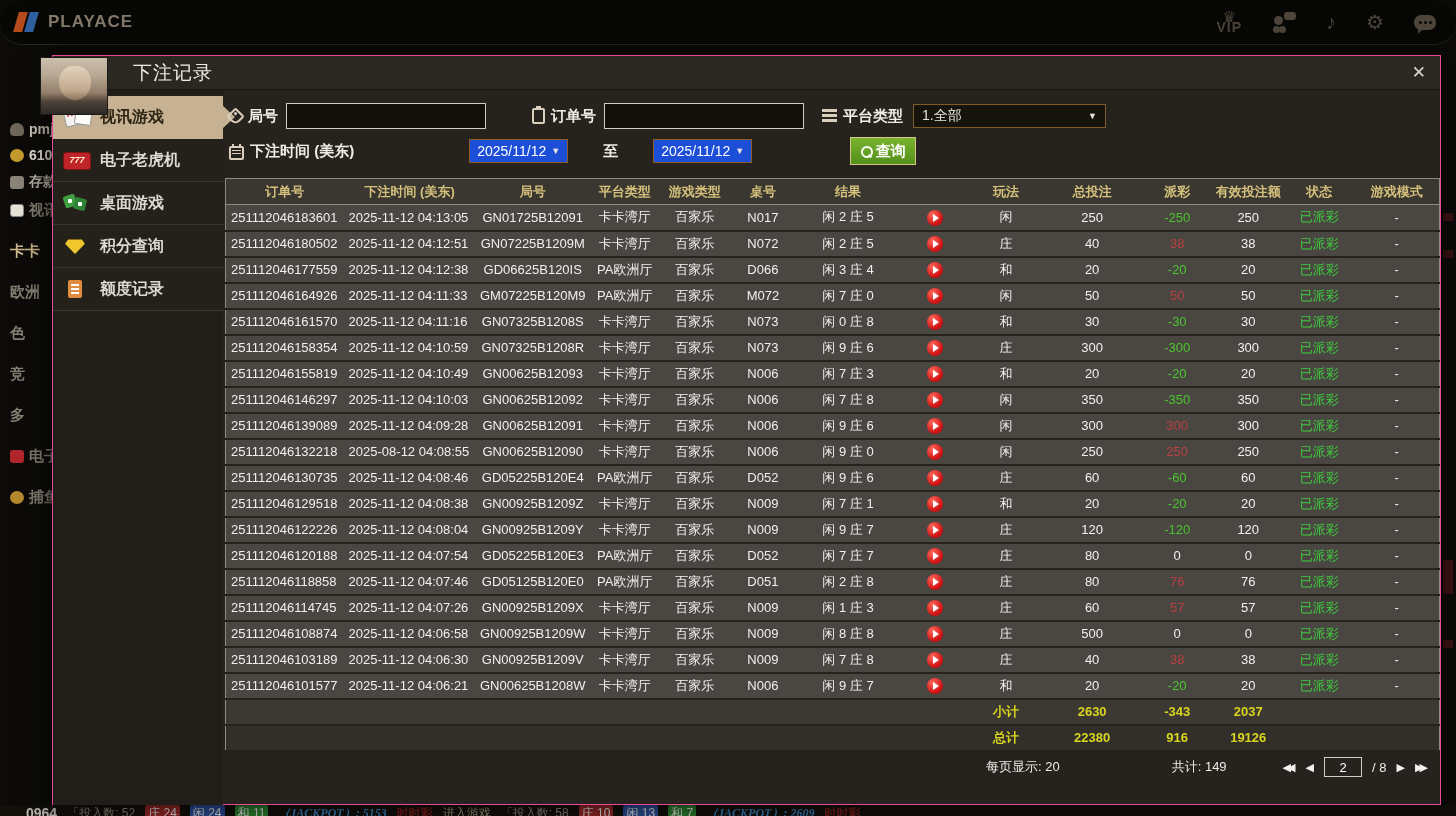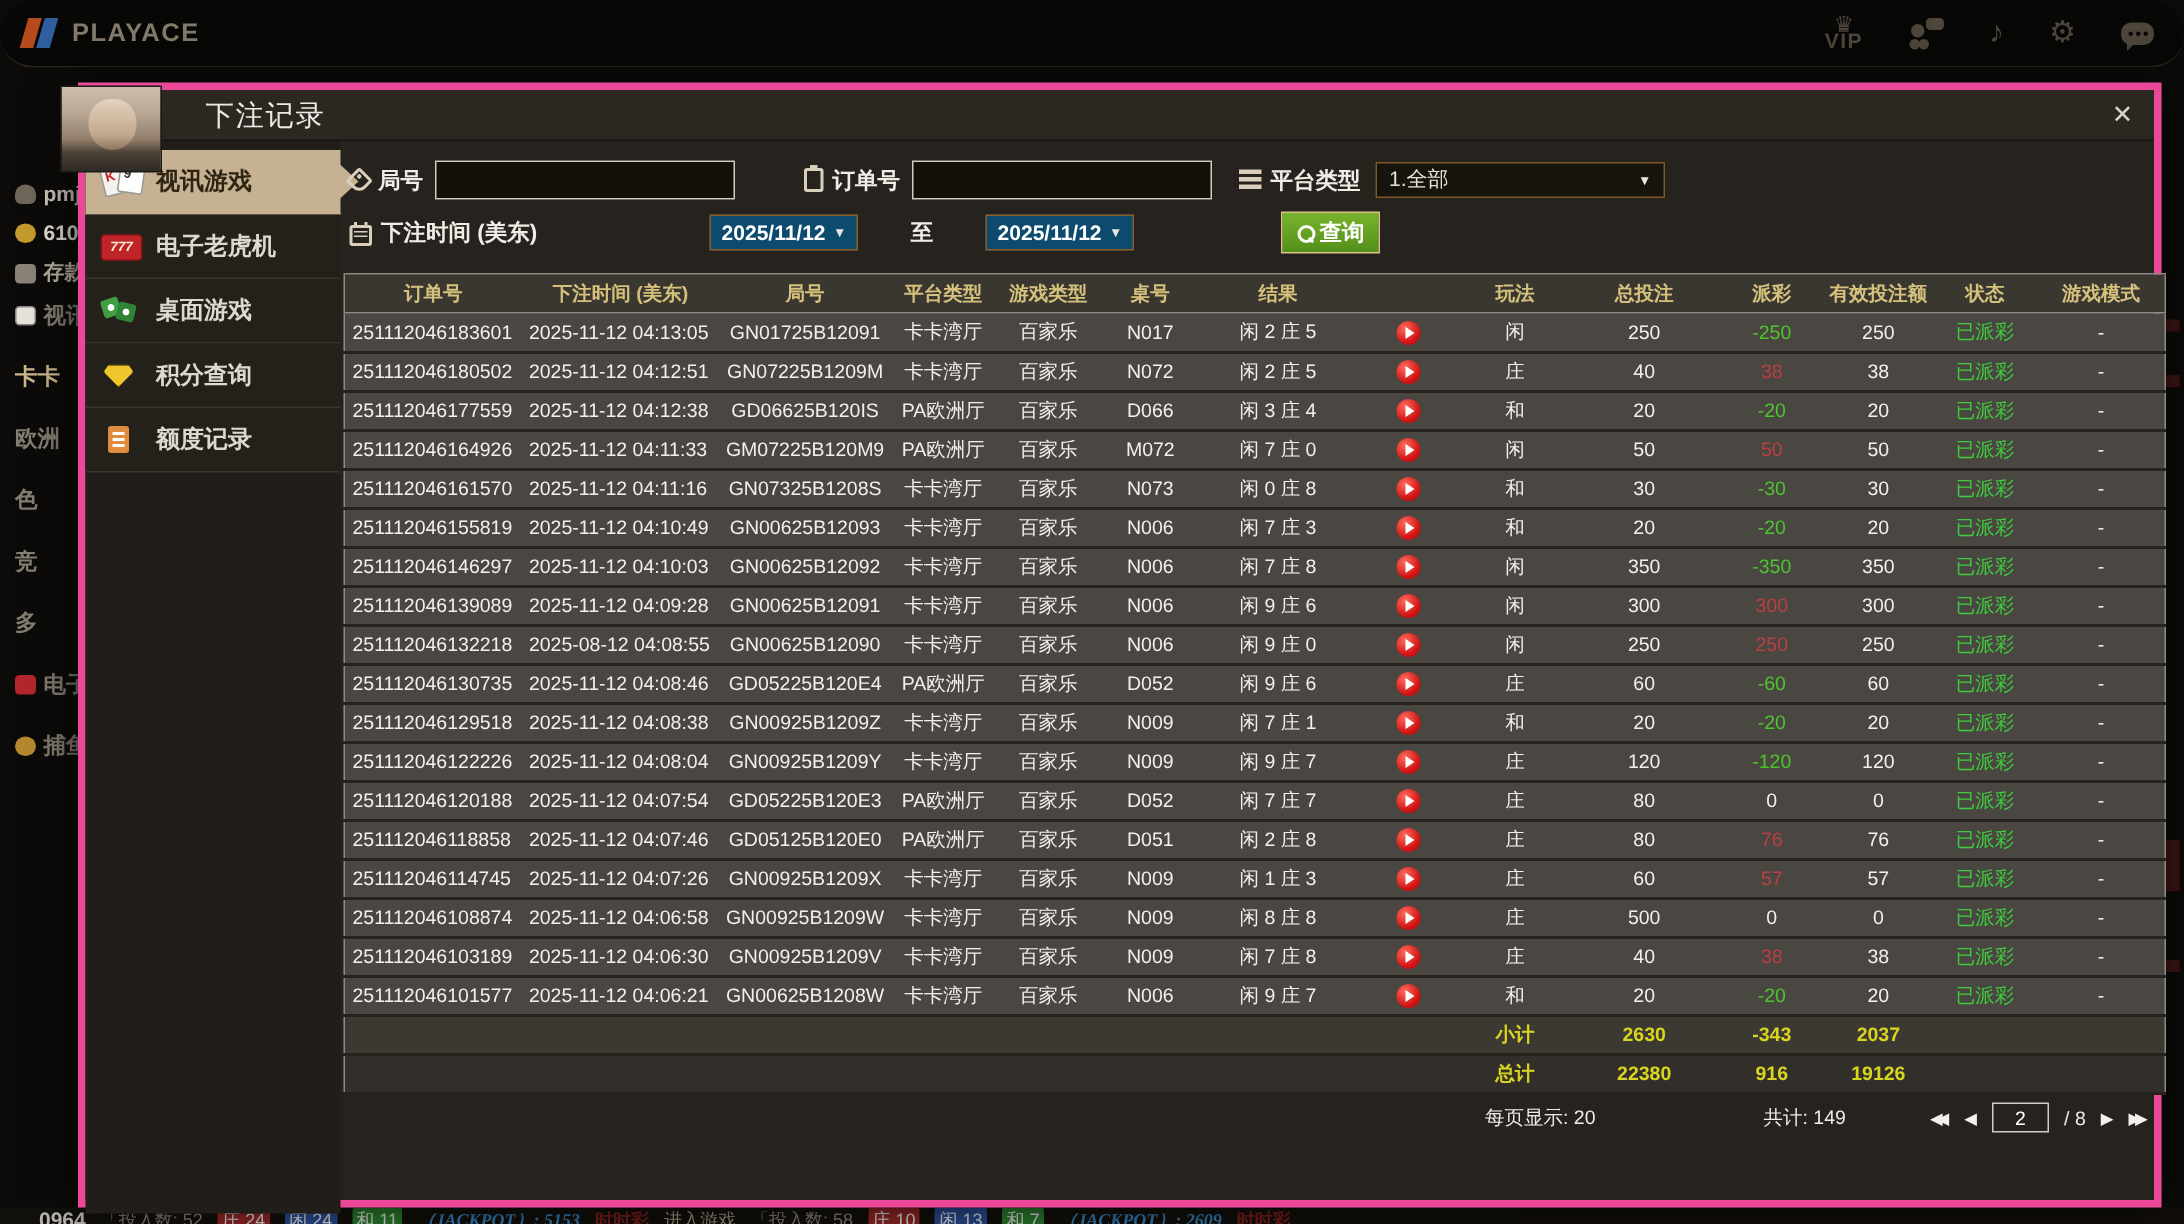--- a/index.html
+++ b/index.html
@@ -53,21 +53,21 @@
 
   
   .avatar { position:absolute; left:40px; top:57px; width:68px; height:58px; z-index:60;
     background:linear-gradient(180deg,#cdbfae 0%,#b8a894 30%,#937f6b 62%,#4d4238 78%,#2e2a26 100%);
     border:1px solid #1c1a17; }
   .avatar::before { content:""; position:absolute; left:18px; top:8px; width:32px; height:34px;
     border-radius:45% 45% 50% 50%; background:linear-gradient(180deg,#e3d2bd,#c2a98e 70%,#8d7560); }
 
   
   .modal { position:absolute; left:52px; top:55px; width:1389px; height:750px; background:#26231e;
-    z-index:40; border:5px solid #ec4899; box-shadow:0 0 30px rgba(0,0,0,.8); }
+    z-index:40; border:1px solid #ec4899; box-shadow:0 0 30px rgba(0,0,0,.8); }
   .modal-title { height:34px; background:#2b2822; display:flex; align-items:center;
     padding-left:80px; border-bottom:1px solid #17150f; }
   .modal-title h1 { color:#eceae5; font-size:19px; font-weight:normal; letter-spacing:1px; }
   .close { margin-left:auto; margin-right:14px; color:#d8d6d0; font-size:17px; cursor:pointer; }
 
   .modal-body { display:flex; height:715px; }
   
   .menu { width:170px; flex:0 0 170px; background:#211e19; padding-top:6px; }
   .menu-item { position:relative; height:43px; display:flex; align-items:center; gap:9px;
     padding-left:10px; border-bottom:1px solid #3a352d; color:#ddd9d2; font-size:16px;
@@ -122,21 +122,21 @@
   .ic-cal::after { content:""; position:absolute; left:1px; top:2px; width:9px; height:1.5px;
     background:#d9cfbc; box-shadow:0 3px 0 #d9cfbc; }
   .tinput { height:26px; background:#121009; border:1px solid #cfccc4; color:#eee;
     font-size:13px; padding:0 6px; outline:none; }
   .in-round { width:200px; margin-left:8px; }
   .in-order { width:200px; margin-left:8px; }
   .gap1 { width:46px; } .gap2 { width:18px; }
   .dd { height:24px; background:#17140e; border:1px solid #7d5a28; color:#e6e3dc; font-size:14px;
     display:flex; align-items:center; padding:0 8px; cursor:pointer; }
   .dd-platform { width:193px; margin-left:10px; justify-content:space-between; }
-  .dd-date { width:99px; background:#0c4a6e; border:1px solid #8d5f27; font-weight:bold;
+  .dd-date { width:99px; background:#1d4ed8; border:1px solid #8d5f27; font-weight:normal;
     justify-content:center; gap:5px; color:#fff; }
   .dd .arr { font-size:9px; color:#e8e6df; }
   .to-label { font-size:15px; font-weight:bold; margin:0 35px; }
   .ml-date1 { margin-left:115px; }
   .btn-query { margin-left:98px; height:28px; width:66px; background:linear-gradient(180deg,#79b32d,#53901a);
     border:1px solid #d6c488; color:#fff; font-size:15px; font-weight:bold; display:flex;
     align-items:center; justify-content:center; gap:4px; cursor:pointer; }
   .lens { position:relative; width:11px; height:11px; flex:0 0 11px; }
   .lens::before { content:""; position:absolute; left:0; top:0; width:8px; height:8px;
     border:2px solid #fff; border-radius:50%; }
@@ -441,20 +441,36 @@
     <td>闲 0 庄 8</td>
     <td><span class="play"></span></td>
     <td>和</td>
     <td>30</td>
     <td class="neg">-30</td>
     <td>30</td>
     <td class="status-paid">已派彩</td>
     <td>-</td>
   </tr>
               <tr>
+    <td class="al">251112046158354</td>
+    <td class="al">2025-11-12 04:10:59</td>
+    <td>GN07325B1208R</td>
+    <td>卡卡湾厅</td>
+    <td>百家乐</td>
+    <td>N073</td>
+    <td>闲 9 庄 6</td>
+    <td><span class="play"></span></td>
+    <td>庄</td>
+    <td>300</td>
+    <td class="neg">-300</td>
+    <td>300</td>
+    <td class="status-paid">已派彩</td>
+    <td>-</td>
+  </tr>
+              <tr>
     <td class="al">251112046155819</td>
     <td class="al">2025-11-12 04:10:49</td>
     <td>GN00625B12093</td>
     <td>卡卡湾厅</td>
     <td>百家乐</td>
     <td>N006</td>
     <td>闲 7 庄 3</td>
     <td><span class="play"></span></td>
     <td>和</td>
     <td>20</td>

